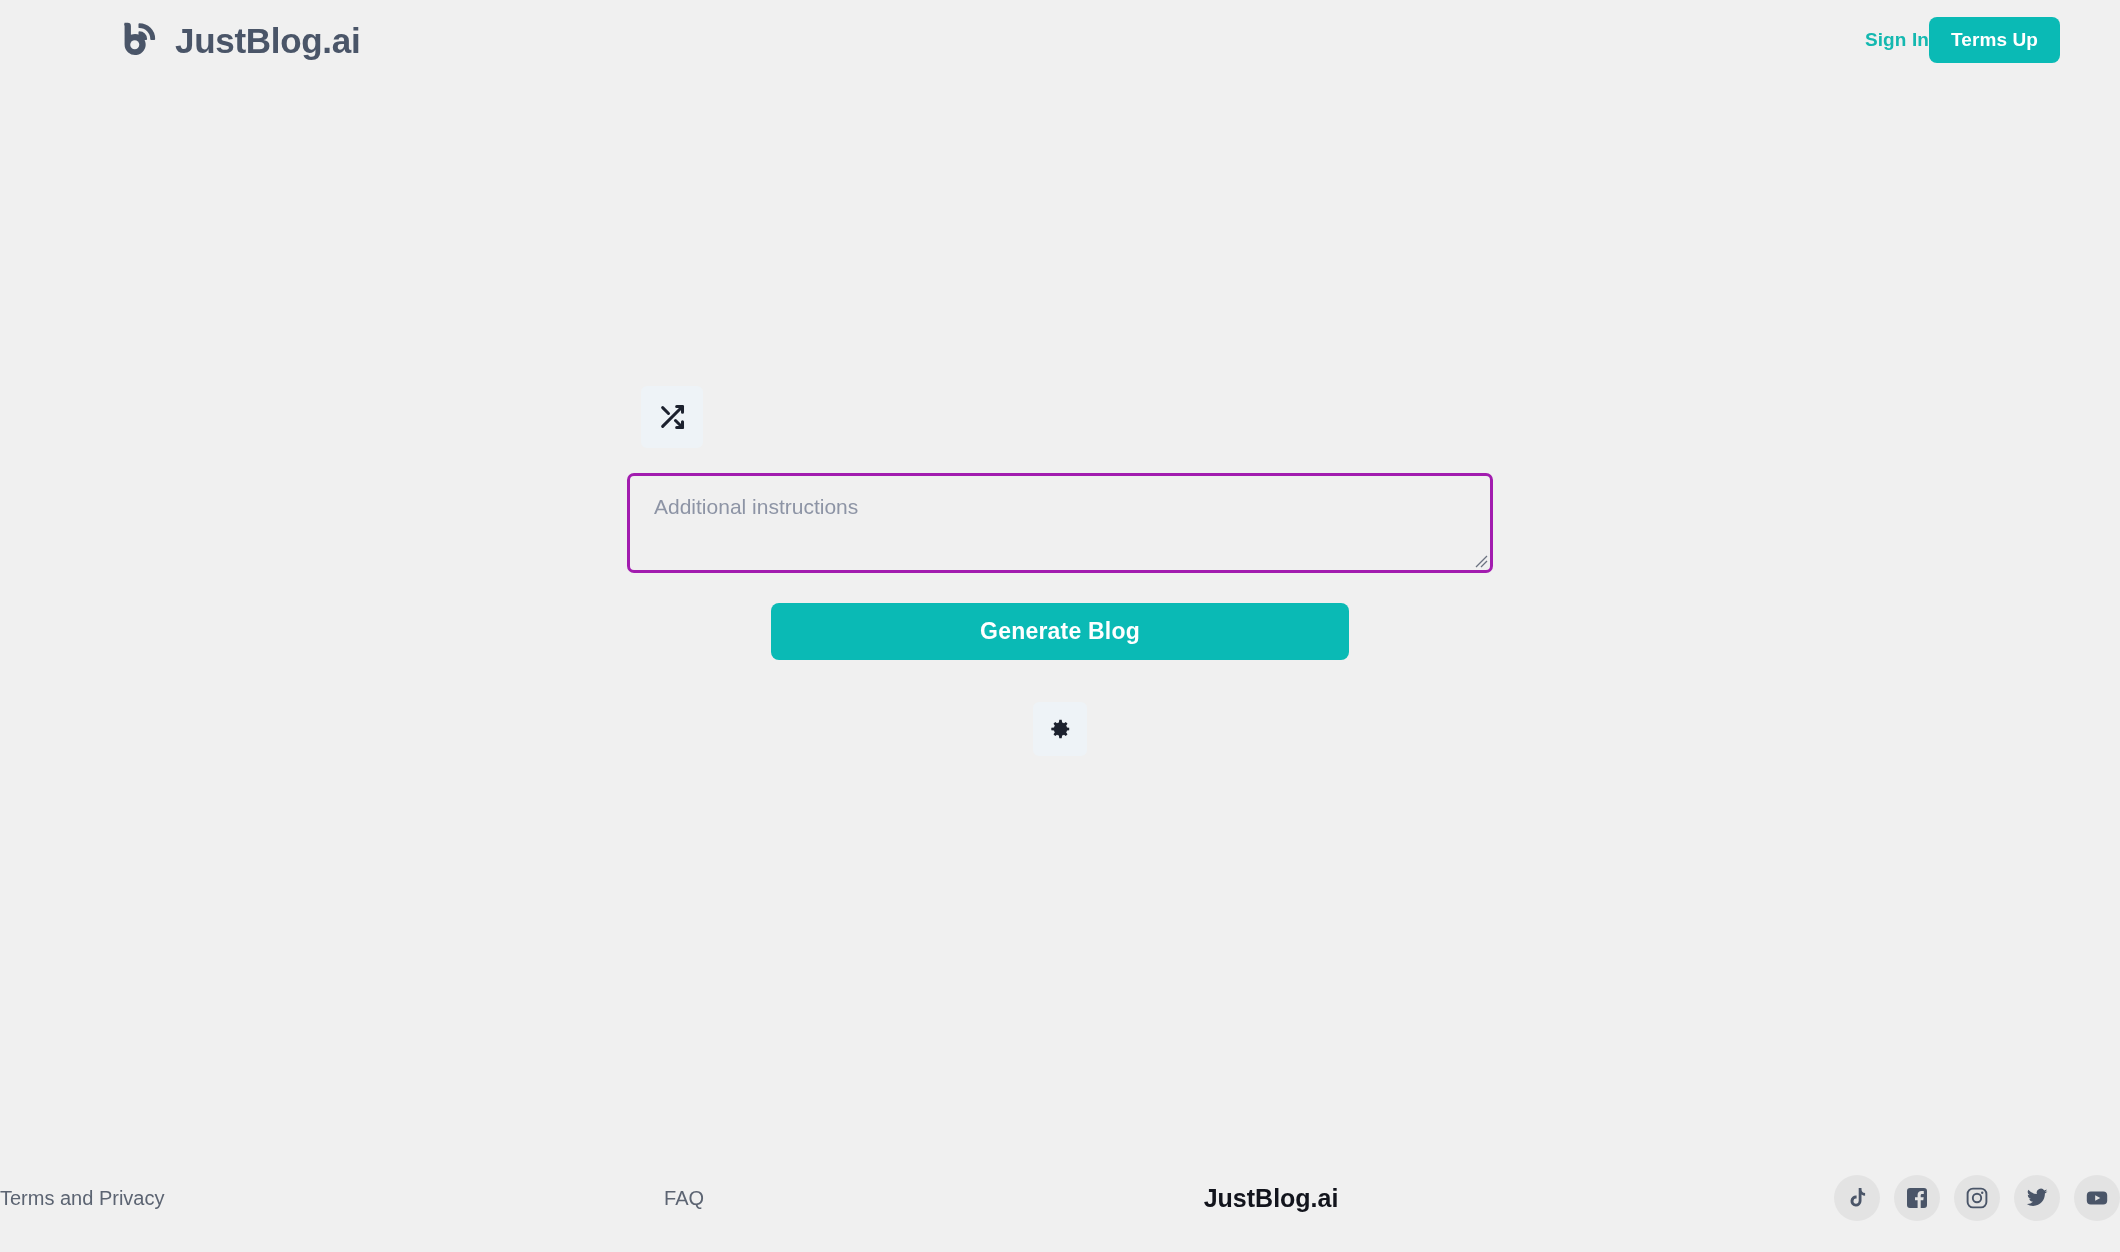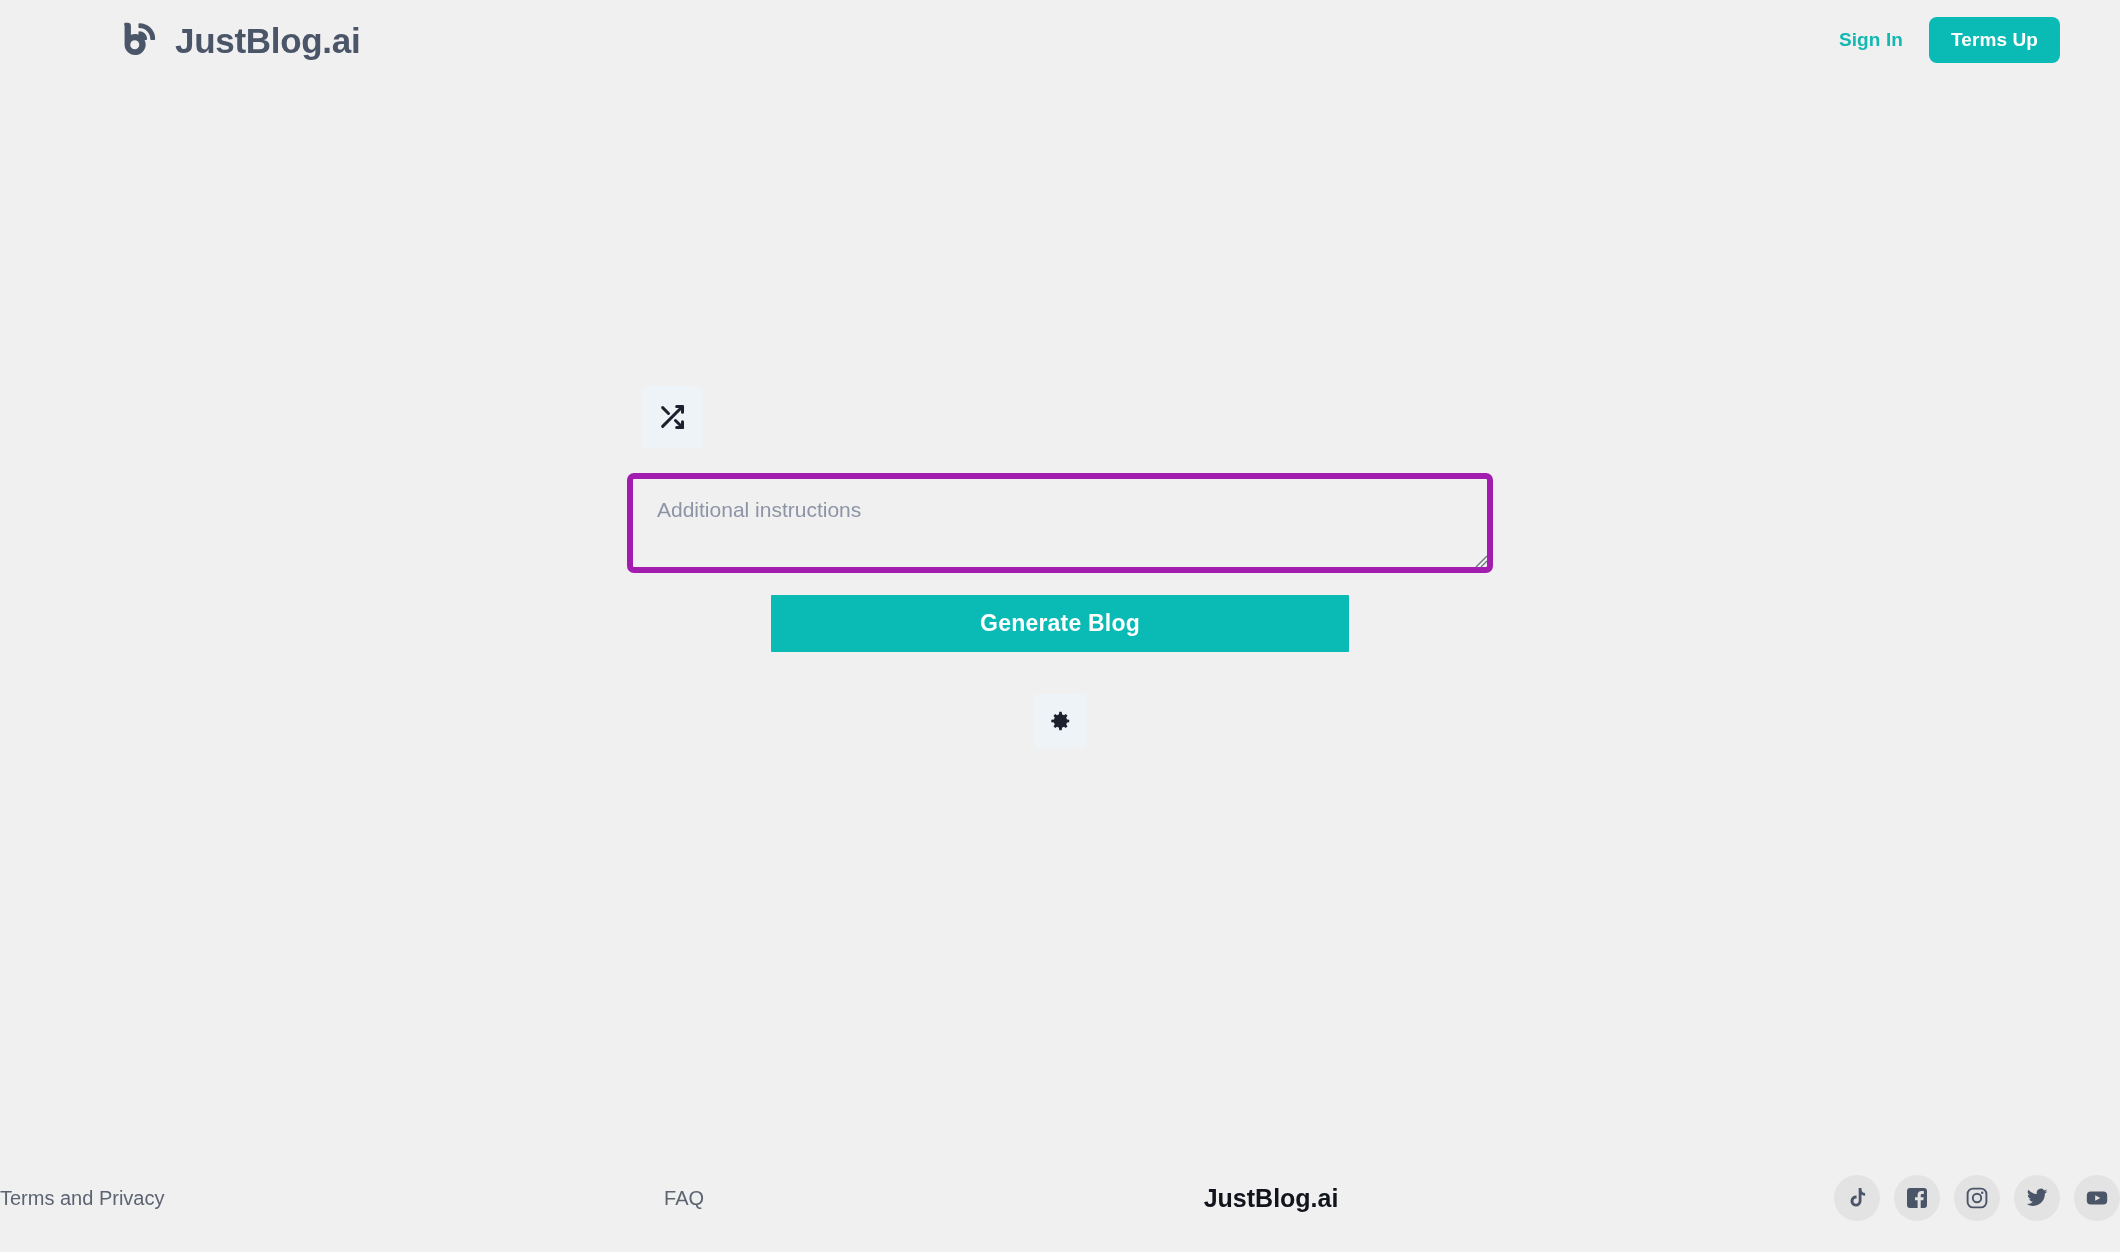--- a/index.html
+++ b/index.html
@@ -43,21 +43,20 @@
   .brand-name {
     font-size: 35px;
     font-weight: bold;
     color: #4a5568;
     letter-spacing: -0.3px;
     line-height: 1;
   }
   .header-actions {
     display: flex;
     align-items: center;
-    gap: 26px;
   }
   .signin-link {
     font-size: 19px;
     font-weight: bold;
     color: #14b8b0;
     text-decoration: none;
     letter-spacing: 0.1px;
   }
   .signup-button {
     background: #0abab5;
@@ -120,21 +119,21 @@
   .instructions-wrap {
     position: relative;
     margin-top: 25px;
     width: 866px;
   }
   .instructions-input {
     width: 866px;
     height: 100px;
     box-sizing: border-box;
     background: #f0f0f0;
-    border: 6px solid #a21caf;
+    border: 3px solid #a21caf;
     border-radius: 7px;
     padding: 19px 24px;
     font-size: 21px;
     font-family: "Liberation Sans", sans-serif;
     color: #2d3142;
     outline: none;
     resize: none;
     display: block;
   }
   .instructions-input::placeholder {
@@ -144,29 +143,29 @@
     position: absolute;
     right: 5px;
     bottom: 5px;
     width: 14px;
     height: 14px;
     pointer-events: none;
   }
 
   .generate-button {
     display: block;
-    margin: 22px auto 0 auto;
+    margin: 30px auto 0 auto;
     width: 578px;
     height: 57px;
     background: #0abab5;
     color: #ffffff;
     font-size: 23px;
     font-weight: bold;
     border: none;
-    border-radius: 1px;
+    border-radius: 8px;
     cursor: pointer;
     font-family: "Liberation Sans", sans-serif;
     letter-spacing: 0.2px;
   }
 
   .settings-button {
     display: flex;
     align-items: center;
     justify-content: center;
     width: 54px;

